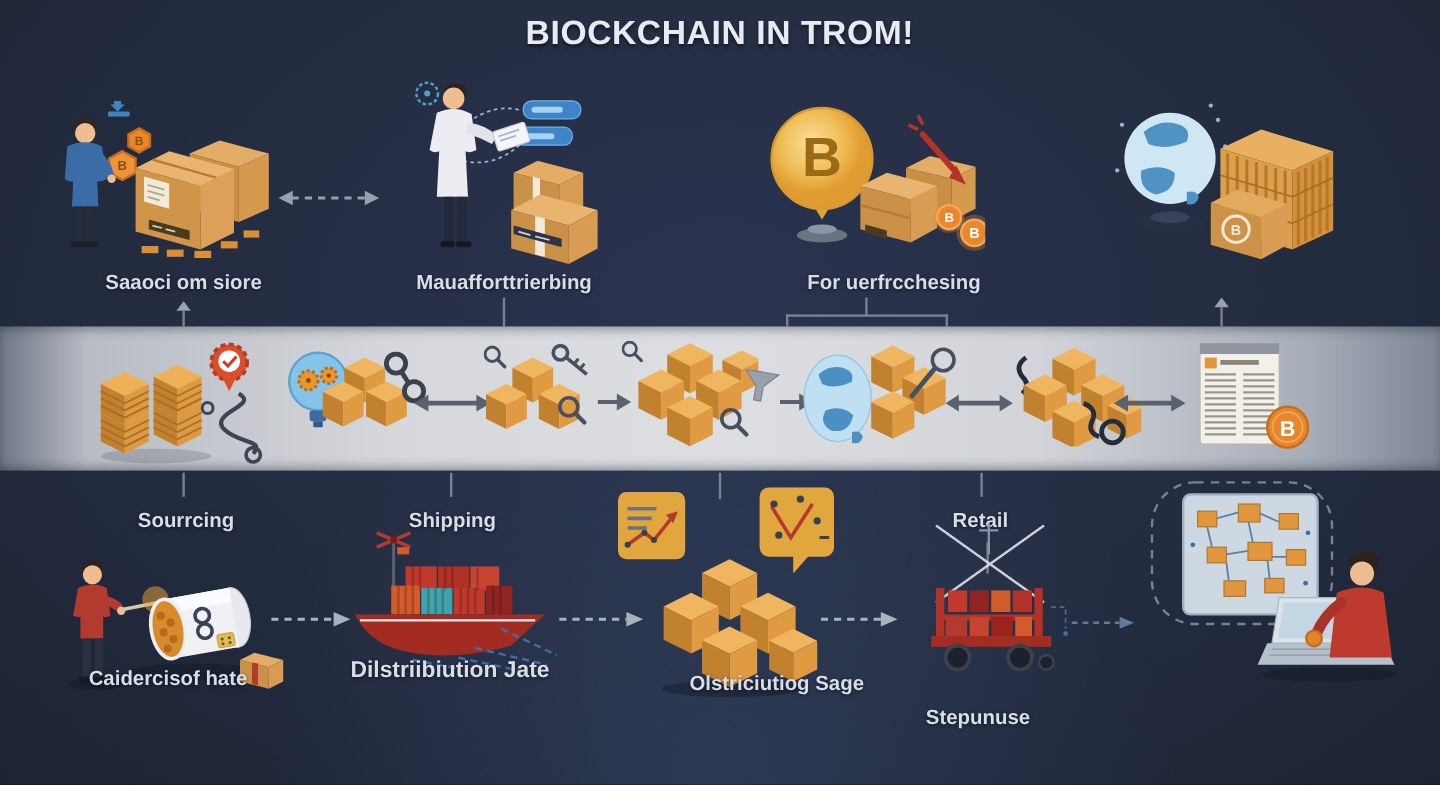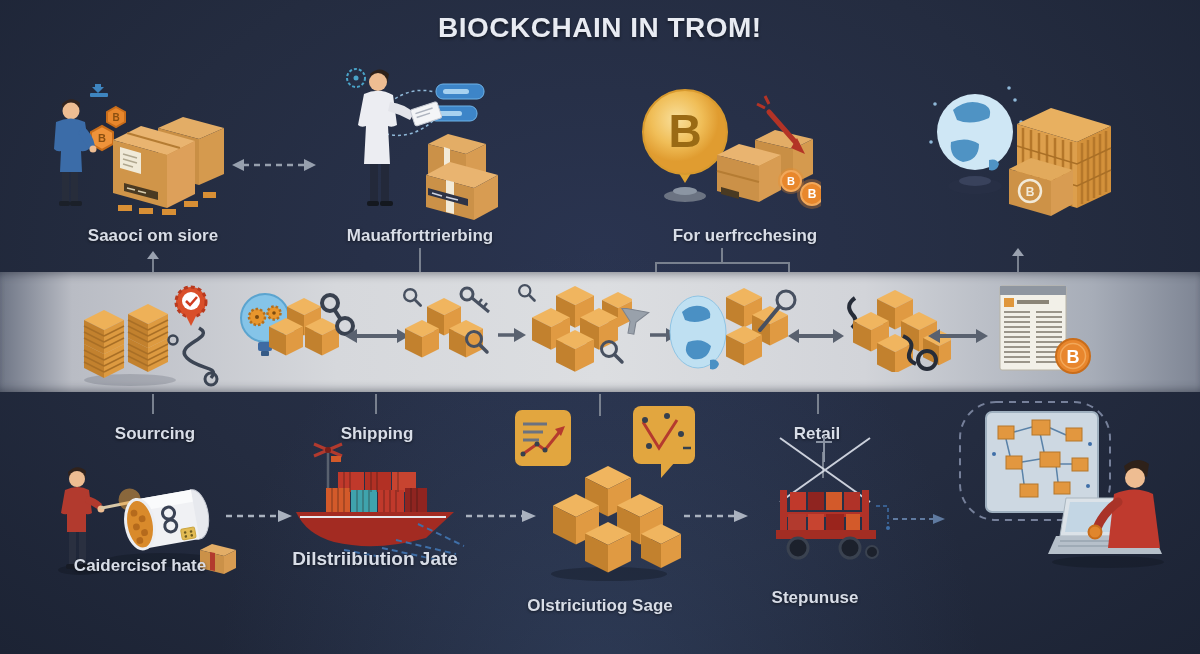--- a/index.html
+++ b/index.html
@@ -613,16 +613,16 @@
         <path d="M166,100 q21,-9 39,0 l7,54 h-52z" fill="#bf3a2e"></path>
         <path d="M170,108 q-14,10 -21,26" stroke="#a93328" stroke-width="9" stroke-linecap="round" fill="none"></path>
         <circle cx="147" cy="138" r="6.5" fill="#e0862d" stroke="#c96d1a" stroke-width="2"></circle>
       </g>
       <ellipse cx="160" cy="168" rx="56" ry="6" fill="rgba(15,20,30,.35)"></ellipse>
     </svg>
   </div>
 
   <div class="lbl" style="left:20px;top:556px;width:240px;">Caidercisof hate</div>
   <div class="lbl big" style="left:255px;top:548px;width:240px;">Dilstriibiution Jate</div>
-  <div class="lbl" style="left:480px;top:596px;width:240px;">Olstriciutiog Sage</div>
+  <div class="lbl" style="left:480px;top:560px;width:240px;text-align:right;">Olstriciutiog Sage</div>
   <div class="lbl" style="left:695px;top:588px;width:240px;">Stepunuse</div>
 
 </div>
 
 </body></html>

